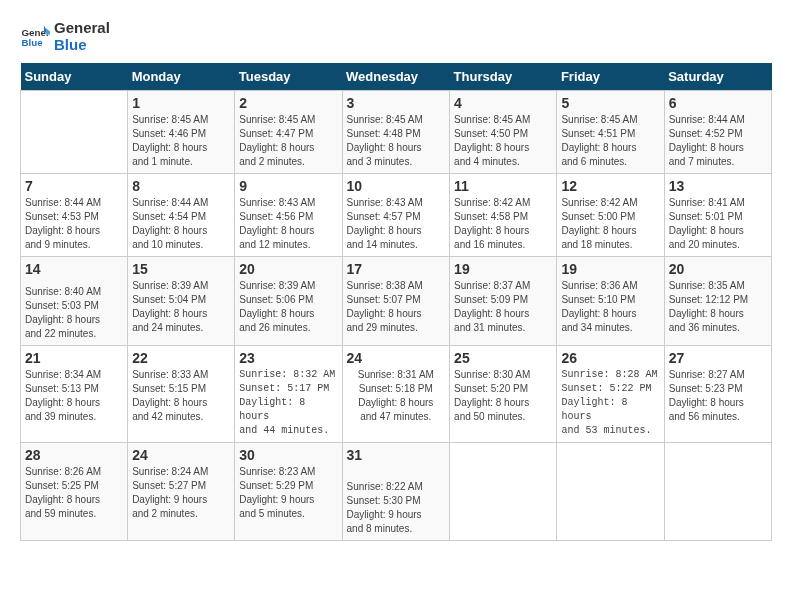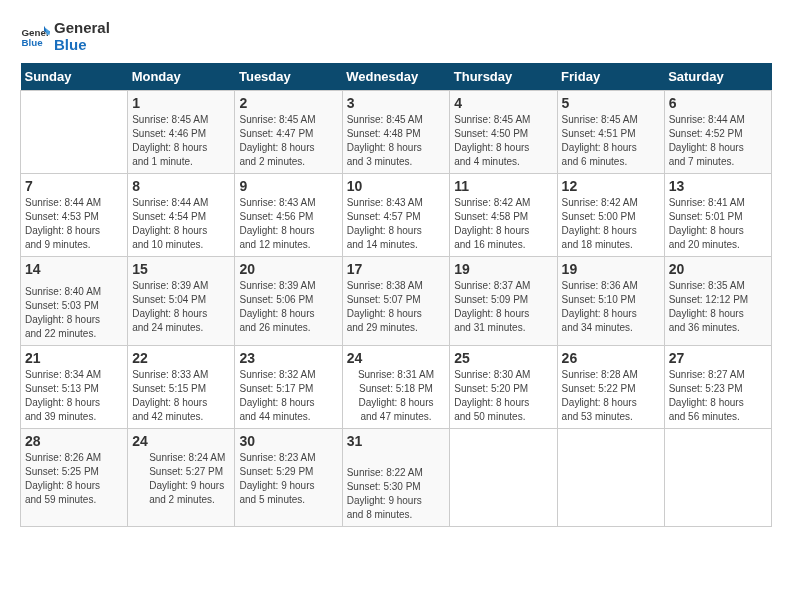--- a/index.html
+++ b/index.html
@@ -270,42 +270,42 @@
         </td>
         <td>
           <span class="day-number">22</span>
           <div class="day-info" style="white-space: pre-line;">Sunrise: 8:33 AM
 Sunset: 5:15 PM
 Daylight: 8 hours
 and 42 minutes.</div>
         </td>
         <td>
           <span class="day-number">23</span>
-          <div class="day-info" style="white-space: pre-line;">Sunrise: 8:32 AM
+          <div class="day-info" style="white-space: pre-line; font-family: Liberation Mono, monospace;">Sunrise: 8:32 AM
 Sunset: 5:17 PM
 Daylight: 8 hours
 and 44 minutes.</div>
         </td>
         <td>
           <span class="day-number">24</span>
           <div class="day-info" style="white-space: pre-line; text-align: center;">Sunrise: 8:31 AM
 Sunset: 5:18 PM
 Daylight: 8 hours
 and 47 minutes.</div>
         </td>
         <td>
           <span class="day-number">25</span>
           <div class="day-info" style="white-space: pre-line;">Sunrise: 8:30 AM
 Sunset: 5:20 PM
 Daylight: 8 hours
 and 50 minutes.</div>
         </td>
         <td>
           <span class="day-number">26</span>
-          <div class="day-info" style="white-space: pre-line;">Sunrise: 8:28 AM
+          <div class="day-info" style="white-space: pre-line; font-family: Liberation Mono, monospace;">Sunrise: 8:28 AM
 Sunset: 5:22 PM
 Daylight: 8 hours
 and 53 minutes.</div>
         </td>
         <td>
           <span class="day-number">27</span>
           <div class="day-info" style="white-space: pre-line;">Sunrise: 8:27 AM
 Sunset: 5:23 PM
 Daylight: 8 hours
 and 56 minutes.</div>
@@ -314,21 +314,21 @@
       <tr>
         <td>
           <span class="day-number">28</span>
           <div class="day-info" style="white-space: pre-line;">Sunrise: 8:26 AM
 Sunset: 5:25 PM
 Daylight: 8 hours
 and 59 minutes.</div>
         </td>
         <td>
           <span class="day-number">24</span>
-          <div class="day-info" style="white-space: pre-line; margin-left: 17px;">Sunrise: 8:24 AM
+          <div class="day-info" style="white-space: pre-line;">Sunrise: 8:24 AM
 Sunset: 5:27 PM
 Daylight: 9 hours
 and 2 minutes.</div>
         </td>
         <td>
           <span class="day-number">30</span>
           <div class="day-info" style="white-space: pre-line;">Sunrise: 8:23 AM
 Sunset: 5:29 PM
 Daylight: 9 hours
 and 5 minutes.</div>

